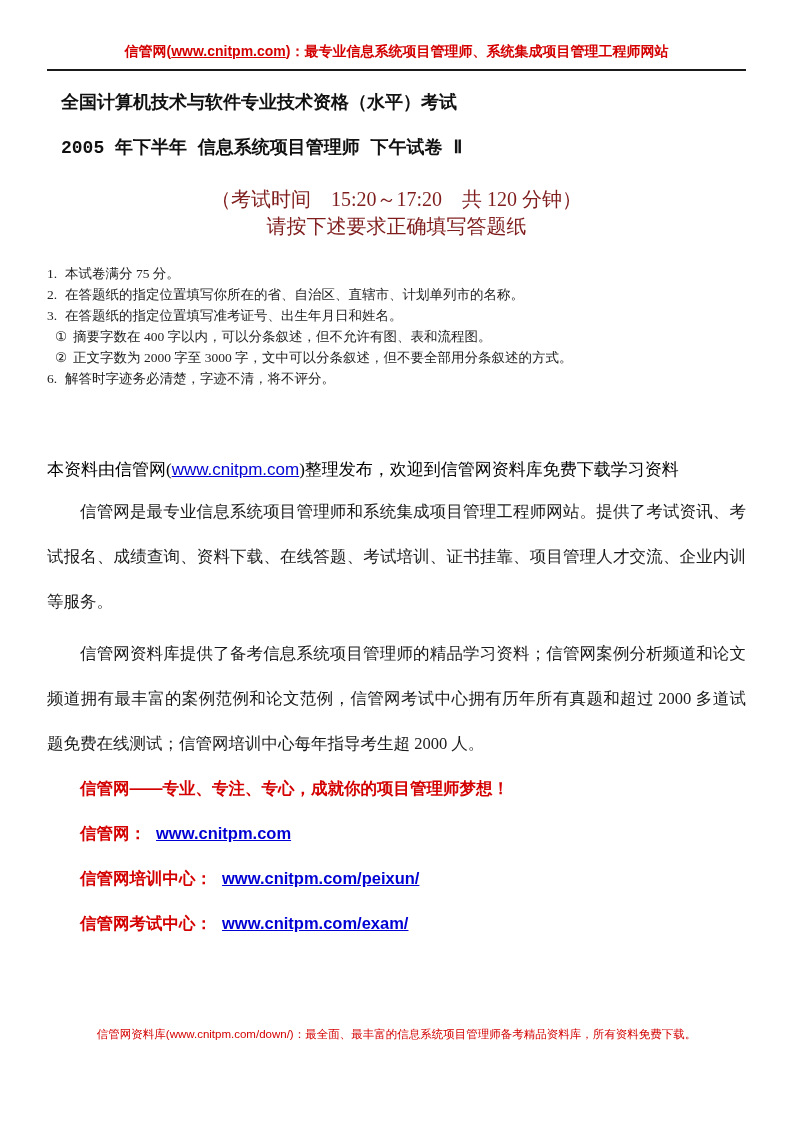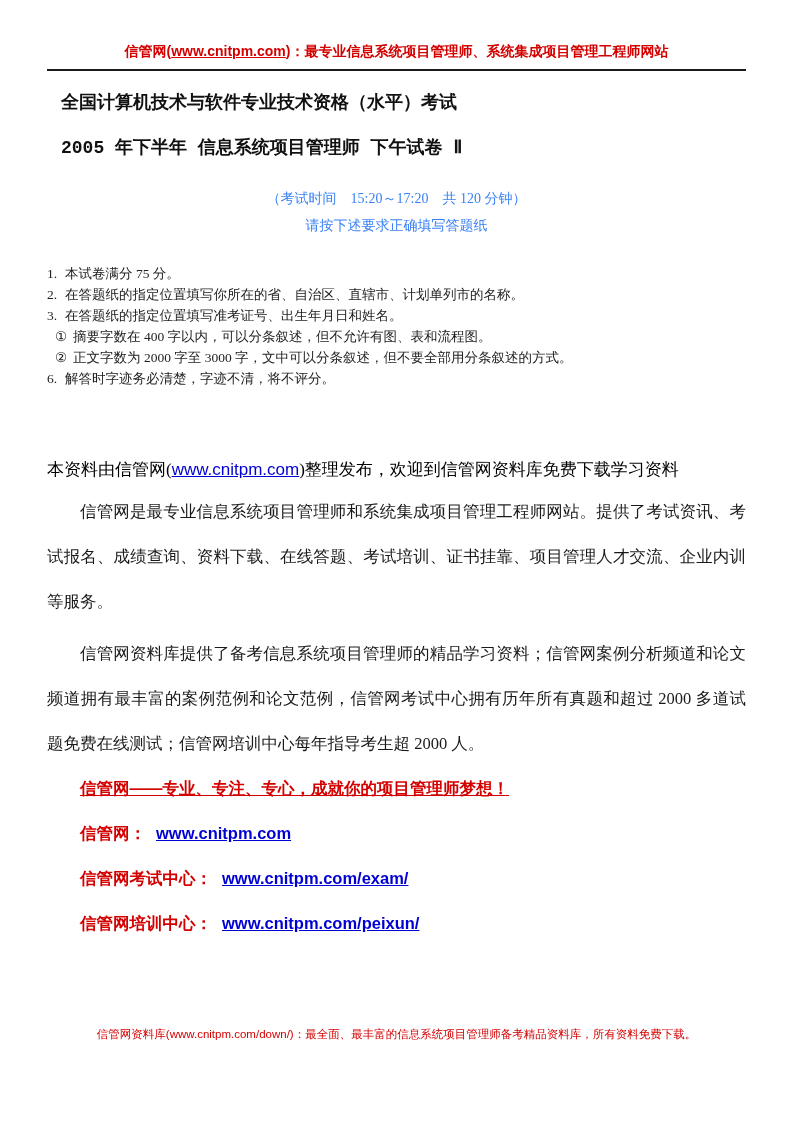--- a/index.html
+++ b/index.html
@@ -23,42 +23,42 @@
   .site-header a{color:var(--red);text-decoration:underline;}
 
   
   .title-line{
     margin:14px;font-weight:bold;color:#111;
     font-family:"Liberation Sans", sans-serif;font-size:18px;line-height:22px;
   }
   .title-1{margin-top:20px;}
   .title-2{margin-top:24px;font-family:Liberation Mono, monospace;}
 
-  .center-note{margin:0;text-align:center;font-size:14px;line-height:20px;color:#3b82f6;}
+  .center-note{margin:0;text-align:center;font-size:20px;line-height:20px;color:#7f1d1d;}
   .exam-time{margin-top:30px;}
   .fill-instruction{margin-top:7px;}
 
   
   .rules{margin:27px 0 0;font-size:13.5px;line-height:21px;color:#222;}
   .rule-row{white-space:nowrap;}
   .rule-row .marker{display:inline-block;min-width:13px;margin-right:5px;}
   .rule-row.sub{padding-left:8px;}
 
   
   .headline{
     margin:69px 0 0;font-size:17px;line-height:24px;font-weight:normal;color:#000;
   }
   .headline a{color:var(--blue);text-decoration:underline;font-family:"Liberation Sans", sans-serif;}
   .para{
     margin:7px 0 0;font-size:16.5px;line-height:45px;color:#1a1a1a;
     text-indent:33px;text-align:justify;
   }
   .slogan{
     margin:0;padding-left:33px;font-size:16.5px;line-height:45px;font-weight:bold;
-    color:var(--red);font-family:"Liberation Sans", sans-serif;text-decoration:underline;
+    color:var(--red);font-family:"Liberation Sans", sans-serif;
   }
   .link-line{
     margin:0;padding-left:33px;font-size:16.5px;line-height:45px;font-weight:bold;
     font-family:"Liberation Sans", sans-serif;
   }
   .link-line .lbl{color:var(--red);margin-right:10px;}
   .link-line a{color:var(--blue);text-decoration:underline;}
 
   
   .page-footer{
@@ -98,24 +98,24 @@
 
     <p class="para">信管网是最专业信息系统项目管理师和系统集成项目管理工程师网站。提供了考试资讯、考试报名、成绩查询、资料下载、在线答题、考试培训、证书挂靠、项目管理人才交流、企业内训等服务。</p>
     <p class="para">信管网资料库提供了备考信息系统项目管理师的精品学习资料；信管网案例分析频道和论文频道拥有最丰富的案例范例和论文范例，信管网考试中心拥有历年所有真题和超过 2000 多道试题免费在线测试；信管网培训中心每年指导考生超 2000 人。</p>
 
     <p class="slogan">信管网——专业、专注、专心，成就你的项目管理师梦想！</p>
 
     <p class="link-line">
       <span class="lbl">信管网：</span><a href="#">www.cnitpm.com</a>
     </p>
     <p class="link-line">
-      <span class="lbl">信管网考试中心：</span><a href="#">www.cnitpm.com/exam/</a>
+      <span class="lbl">信管网培训中心：</span><a href="#">www.cnitpm.com/peixun/</a>
     </p>
     <p class="link-line">
-      <span class="lbl">信管网培训中心：</span><a href="#">www.cnitpm.com/peixun/</a>
+      <span class="lbl">信管网考试中心：</span><a href="#">www.cnitpm.com/exam/</a>
     </p>
   </div>
 
   <div class="page-footer">
     <span>信管网资料库(</span><span>www.cnitpm.com/down/</span><span>)：最全面、最丰富的信息系统项目管理师备考精品资料库，所有资料免费下载。</span>
   </div>
 
 </div>
 
 </body></html>

